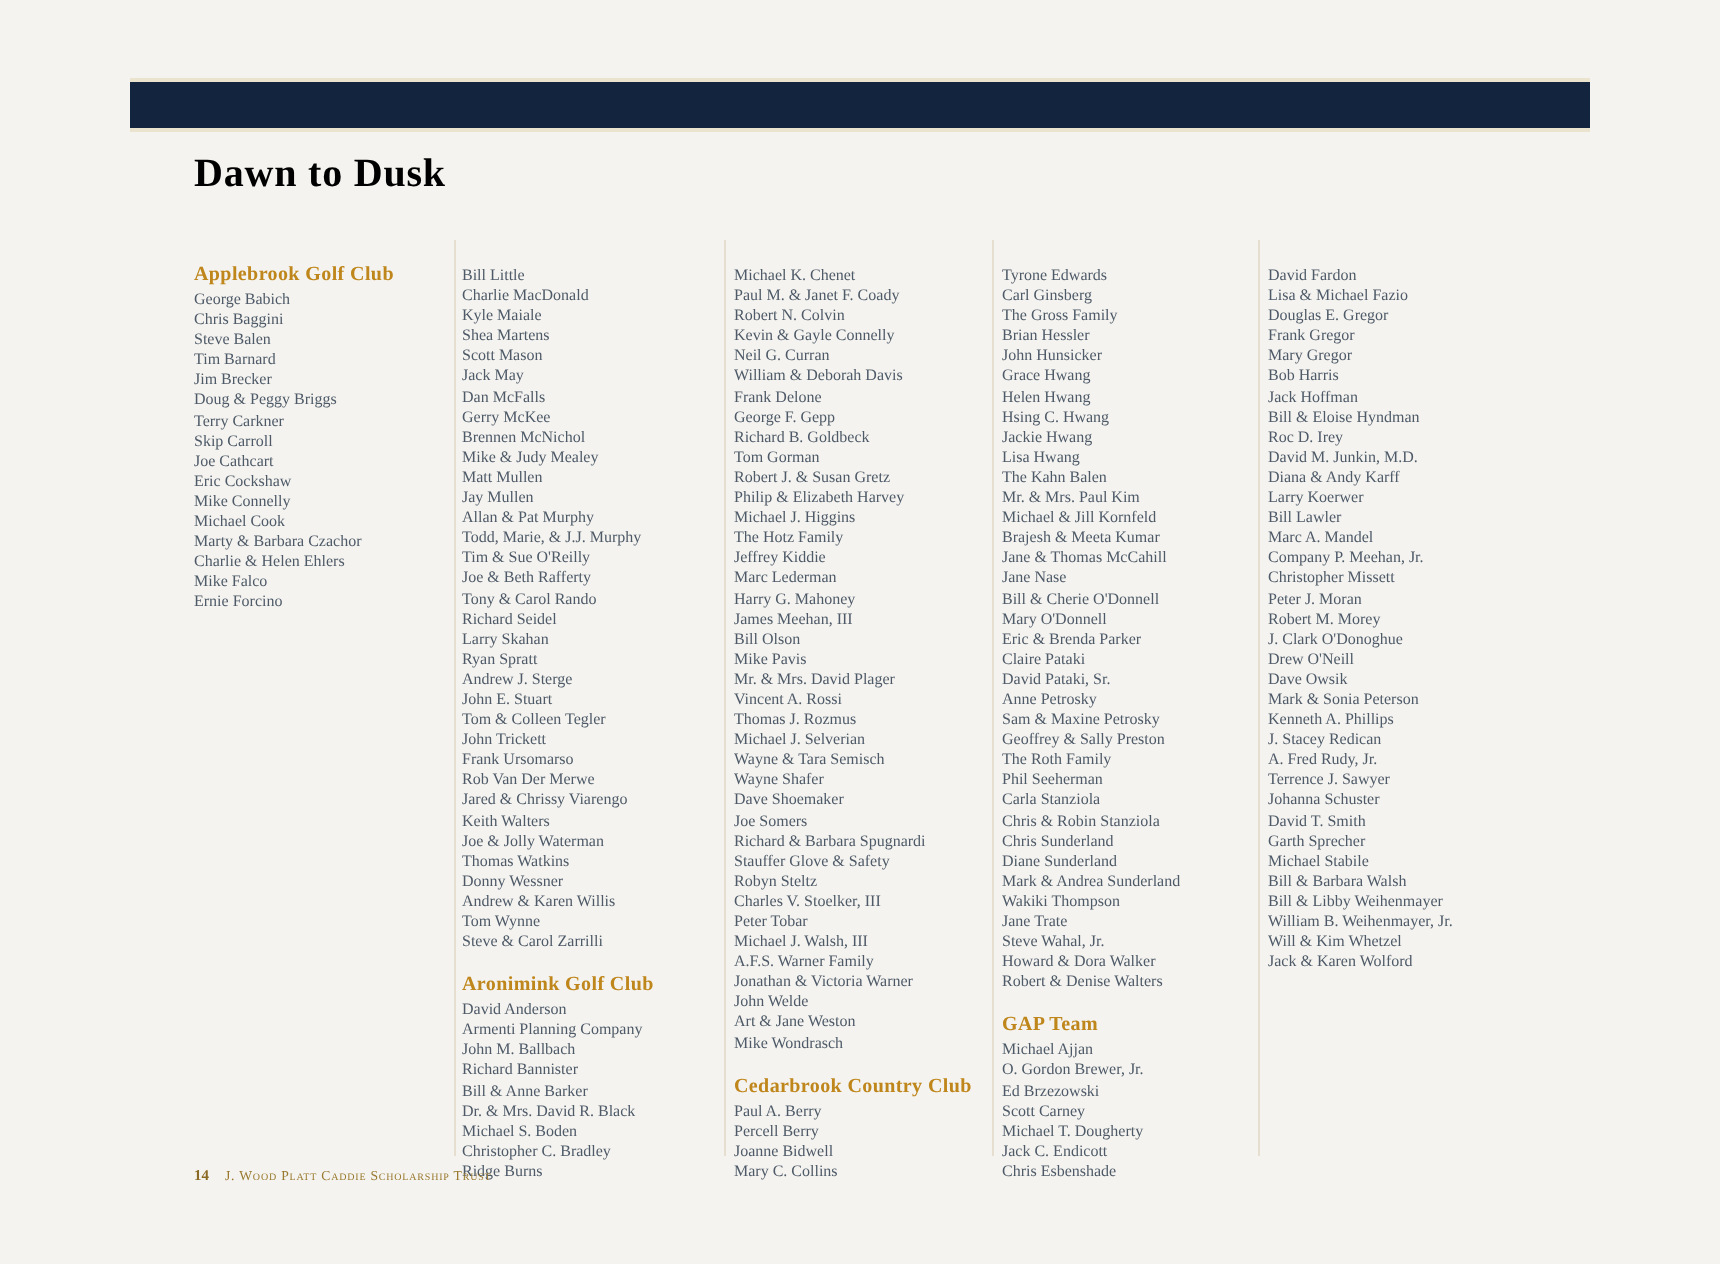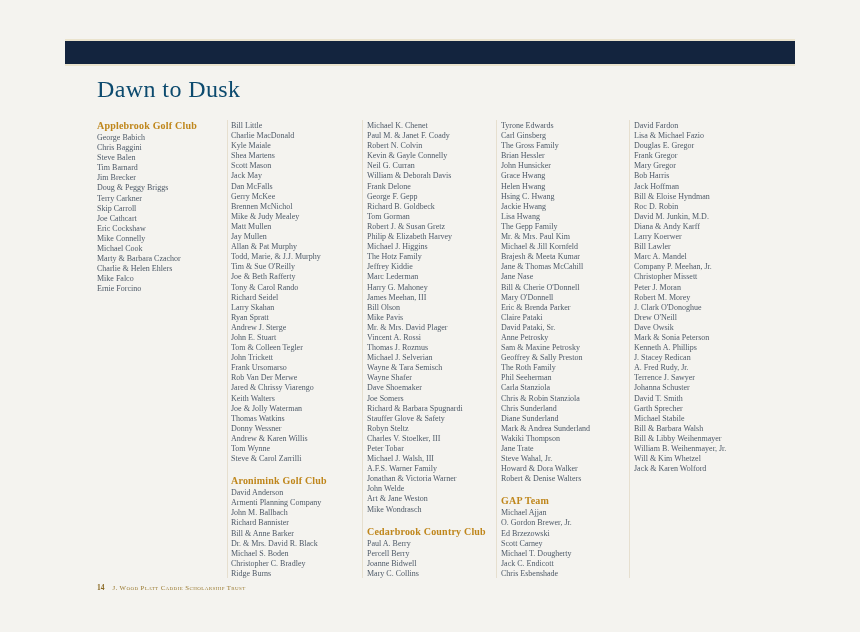--- a/index.html
+++ b/index.html
@@ -19,43 +19,43 @@
     position: absolute;
     left: 65px; top: 39px;
     width: 730px; height: 27px;
     background: #13243e;
     border-top: 2px solid #eae3cd;
     border-bottom: 2px solid #eae3cd;
   }
   .page-title {
     position: absolute;
     left: 97px; top: 76px;
-    font-size: 24px;
-    font-weight: normal;
-    color: #0c4a6e;
+    font-size: 20px;
+    font-weight: bold;
+    color: #000000;
     letter-spacing: 0.4px;
   }
   .columns {
     position: absolute;
     left: 0; top: 121px;
     width: 860px; height: 470px;
   }
   .col {
     position: absolute;
     top: 0;
     width: 132px;
     white-space: nowrap;
   }
   .col[data-col="0"] { left: 97px; }
   .col[data-col="1"] { left: 231px; }
   .col[data-col="2"] { left: 367px; }
   .col[data-col="3"] { left: 501px; }
   .col[data-col="4"] { left: 634px; }
   .section { margin-top: 12px; }
-  .section:first-child { margin-top: 0; }
+  .section:first-child { margin-top: 12px; }
   .col[data-col="0"] .section[data-sec="1"] { margin-top: 211px; }
   .section-heading {
     font-size: 10px;
     font-weight: bold;
     color: #bf861b;
     line-height: 10px;
     letter-spacing: 0.2px;
     margin-bottom: 2px;
   }
   .name {
@@ -233,21 +233,21 @@
           <div class="name">Tyrone Edwards</div>
           <div class="name">Carl Ginsberg</div>
           <div class="name">The Gross Family</div>
           <div class="name">Brian Hessler</div>
           <div class="name">John Hunsicker</div>
           <div class="name">Grace Hwang</div>
           <div class="name">Helen Hwang</div>
           <div class="name">Hsing C. Hwang</div>
           <div class="name">Jackie Hwang</div>
           <div class="name">Lisa Hwang</div>
-          <div class="name">The Gepp Family</div>
+          <div class="name">The Kahn Balen</div>
           <div class="name">Mr. &amp; Mrs. Paul Kim</div>
           <div class="name">Michael &amp; Jill Kornfeld</div>
           <div class="name">Brajesh &amp; Meeta Kumar</div>
           <div class="name">Jane &amp; Thomas McCahill</div>
           <div class="name">Jane Nase</div>
           <div class="name">Bill &amp; Cherie O'Donnell</div>
           <div class="name">Mary O'Donnell</div>
           <div class="name">Eric &amp; Brenda Parker</div>
           <div class="name">Claire Pataki</div>
           <div class="name">David Pataki, Sr.</div>
@@ -281,21 +281,21 @@
       <div class="col" data-col="4">
         <div class="section" data-sec="0">
           <div class="name">David Fardon</div>
           <div class="name">Lisa &amp; Michael Fazio</div>
           <div class="name">Douglas E. Gregor</div>
           <div class="name">Frank Gregor</div>
           <div class="name">Mary Gregor</div>
           <div class="name">Bob Harris</div>
           <div class="name">Jack Hoffman</div>
           <div class="name">Bill &amp; Eloise Hyndman</div>
-          <div class="name">Roc D. Robin</div>
+          <div class="name">Roc D. Irey</div>
           <div class="name">David M. Junkin, M.D.</div>
           <div class="name">Diana &amp; Andy Karff</div>
           <div class="name">Larry Koerwer</div>
           <div class="name">Bill Lawler</div>
           <div class="name">Marc A. Mandel</div>
           <div class="name">Company P. Meehan, Jr.</div>
           <div class="name">Christopher Missett</div>
           <div class="name">Peter J. Moran</div>
           <div class="name">Robert M. Morey</div>
           <div class="name">J. Clark O'Donoghue</div>

